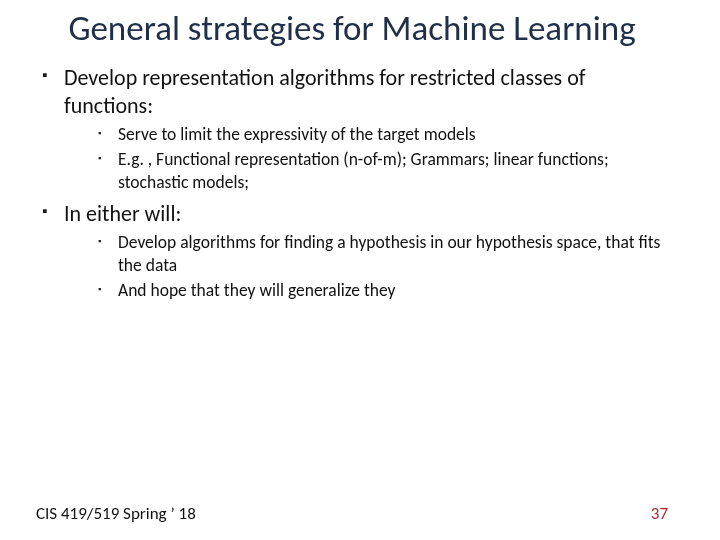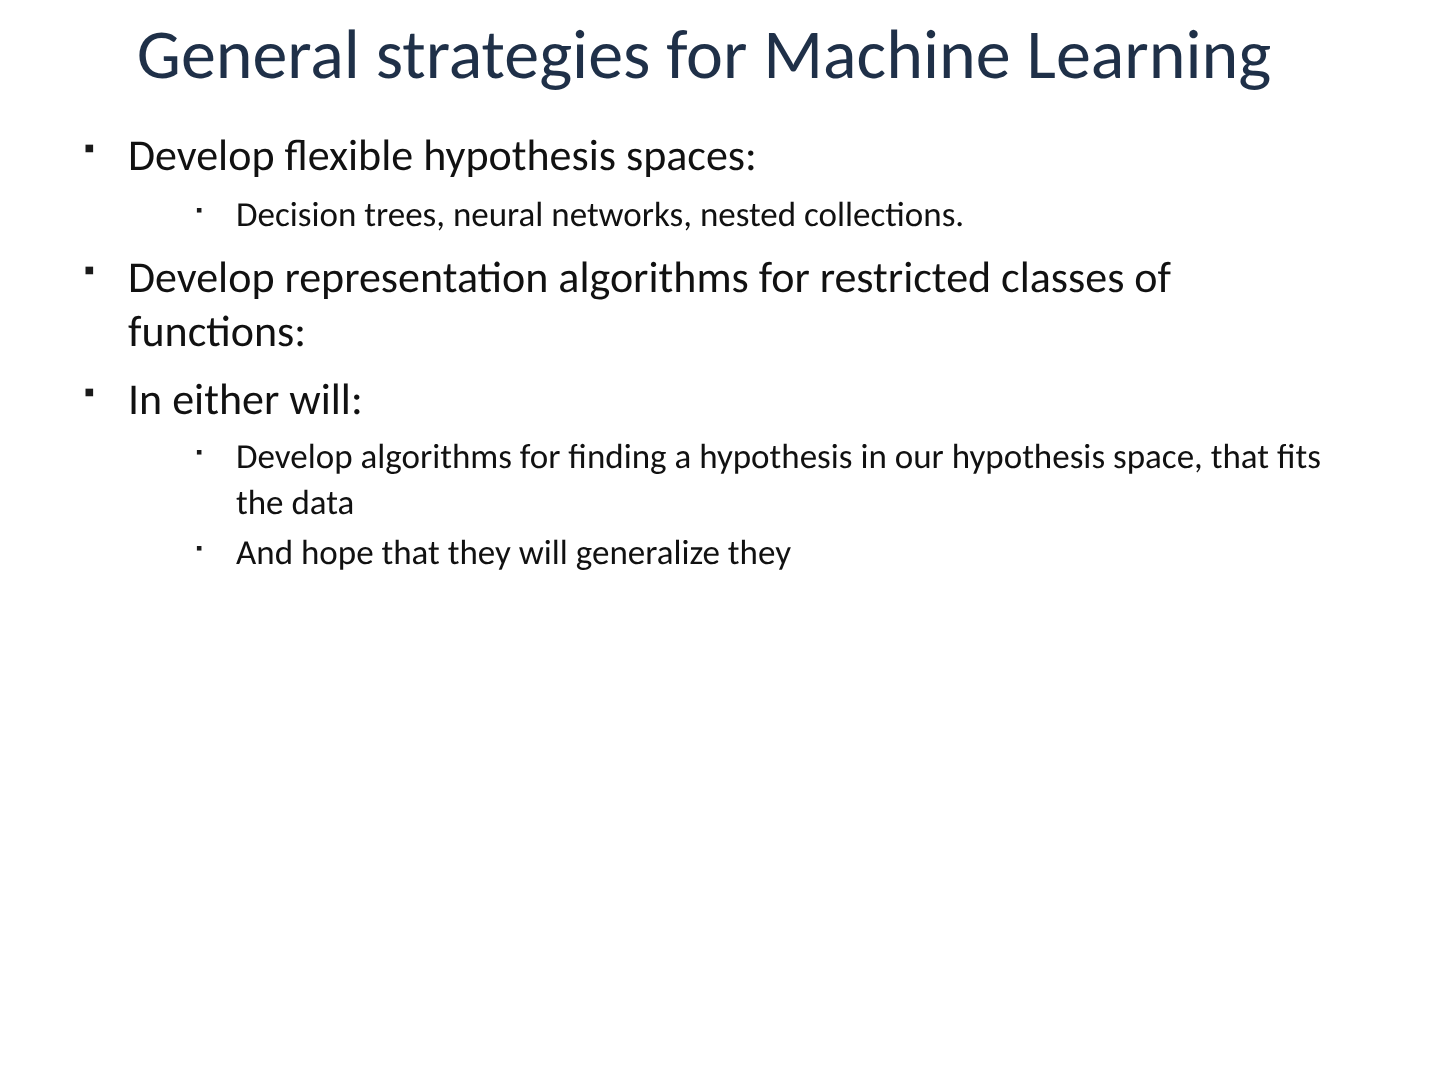--- a/index.html
+++ b/index.html
@@ -84,42 +84,44 @@
   .page-num { color: #b02a2a; }
 </style>
 </head>
 <body>
 
 <div class="slide">
   <h1 class="title">General strategies for Machine Learning</h1>
 
   <ul class="outer">
 
-    <li>
-      <span class="outer-text">Develop flexible hypothesis spaces:</span>
-      <ul class="inner">
-        <li>
-          <span class="inner-text">Decision trees, neural networks, nested collections.</span>
-        </li>
-      </ul>
-    </li>
 
     <li>
       <span class="outer-text">Develop representation algorithms for restricted classes of functions:</span>
       <ul class="inner">
+        <li>
+          <span class="inner-text">Serve to limit the expressivity of the target models</span>
+        </li>
+        <li>
+          <span class="inner-text">E.g. , Functional representation (n-of-m); Grammars;  linear functions; stochastic models;</span>
+        </li>
       </ul>
     </li>
 
     <li>
       <span class="outer-text">In either will:</span>
       <ul class="inner">
         <li>
           <span class="inner-text">Develop algorithms for finding a hypothesis in our hypothesis space, that fits the data</span>
         </li>
         <li>
           <span class="inner-text">And hope that they will generalize they</span>
         </li>
       </ul>
     </li>
 
   </ul>
 
+  <div class="footer">
+    <span>CIS 419/519 Spring ’ 18</span>
+    <span class="page-num">37</span>
+  </div>
 </div>
 
 </body></html>

